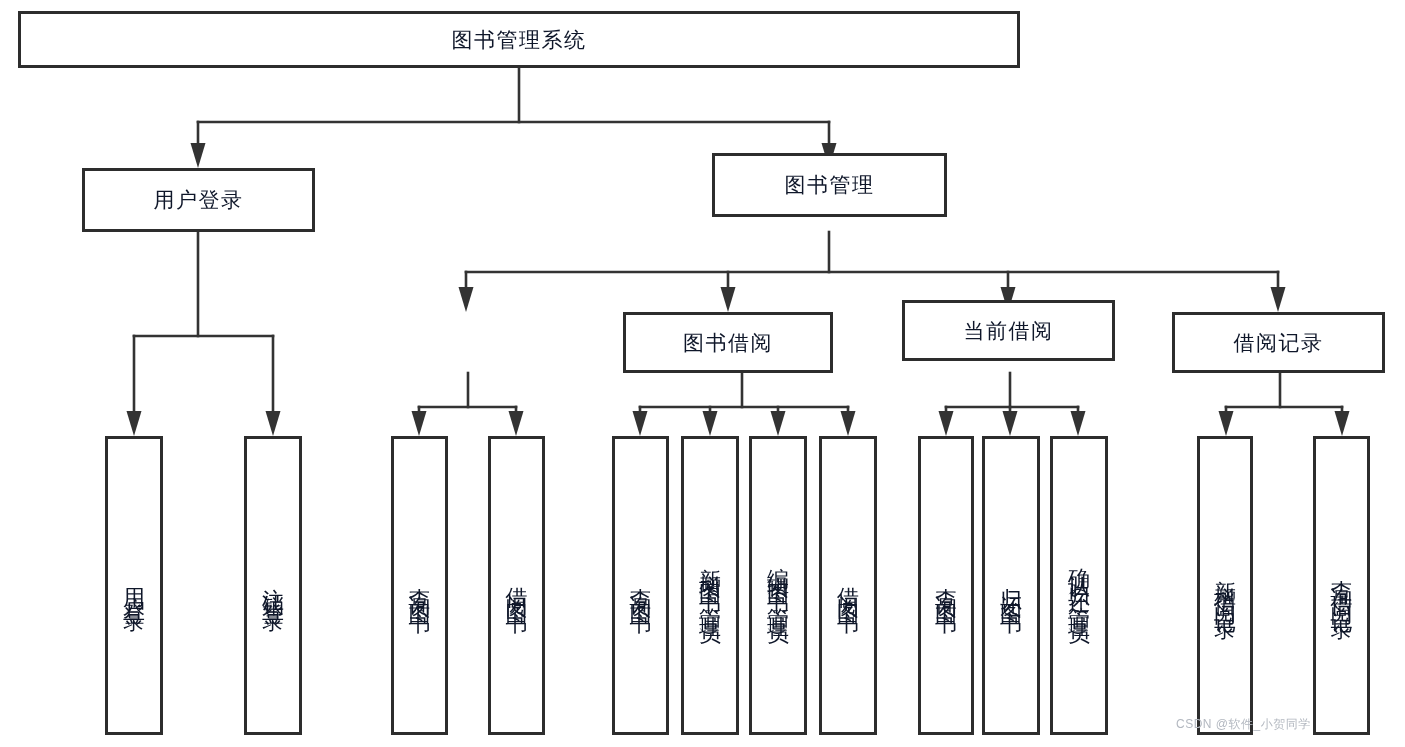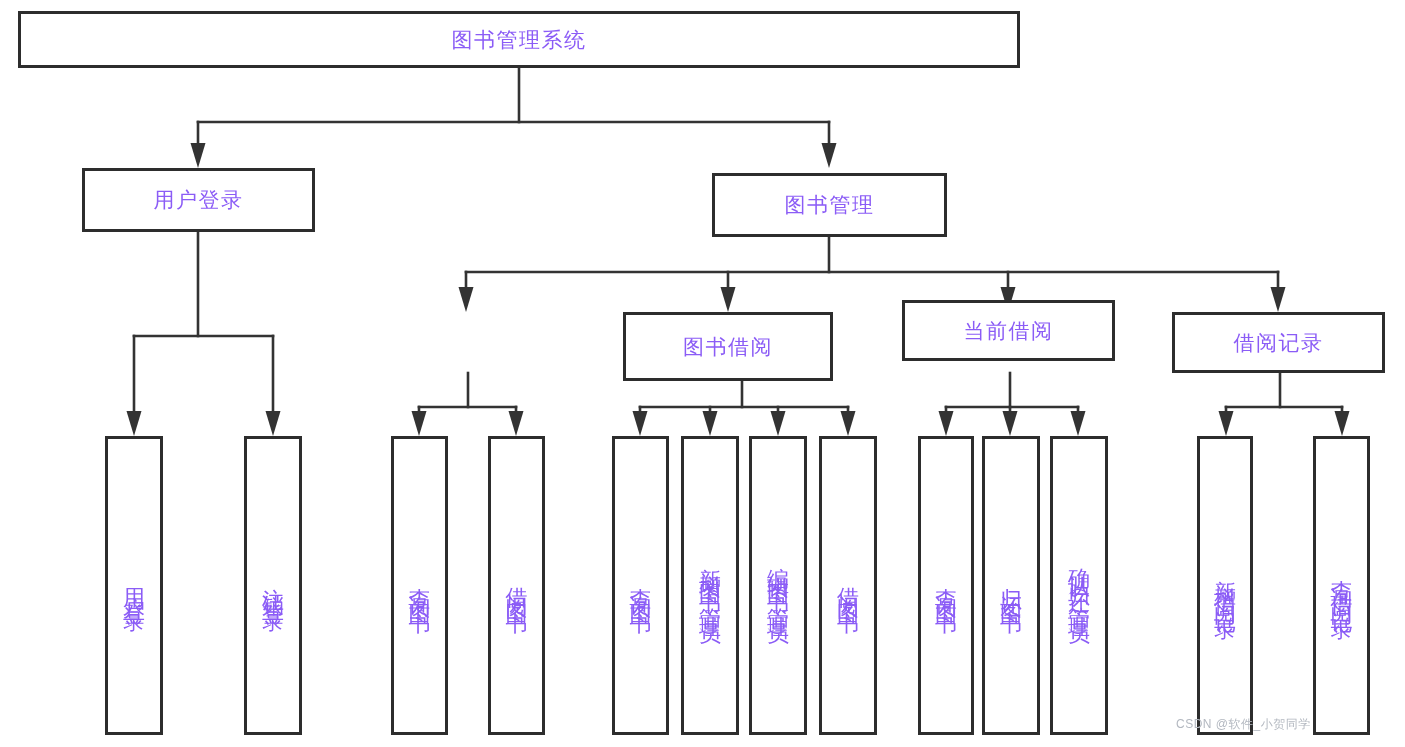--- a/index.html
+++ b/index.html
@@ -18,21 +18,21 @@
     pointer-events: none;
   }
   .node {
     position: absolute;
     background: #ffffff;
     border: 3px solid #2d2d2d;
     box-sizing: border-box;
     display: flex;
     align-items: center;
     justify-content: center;
-    color: #8b5cf6;
+    color: #0f172a;
     z-index: 2;
   }
   .h-label {
     font-size: 21px;
     letter-spacing: 1.5px;
     white-space: nowrap;
   }
   .leaf { top: 436px; height: 299px; }
   .v-label {
     writing-mode: vertical-lr;
@@ -128,25 +128,25 @@
     </g>
   </svg>
 
   <div class="node" style="left:18px;top:11px;width:1002px;height:57px">
     <span class="h-label">图书管理系统</span>
   </div>
 
   <div class="node" style="left:82px;top:168px;width:233px;height:64px">
     <span class="h-label">用户登录</span>
   </div>
-  <div class="node" style="left:712px;top:173px;width:235px;height:64px">
+  <div class="node" style="left:712px;top:153px;width:235px;height:64px">
     <span class="h-label">图书管理</span>
   </div>
 
-  <div class="node" style="left:623px;top:312px;width:210px;height:69px">
+  <div class="node" style="left:623px;top:312px;width:210px;height:61px">
     <span class="h-label">图书借阅</span>
   </div>
   <div class="node" style="left:902px;top:300px;width:213px;height:61px">
     <span class="h-label">当前借阅</span>
   </div>
   <div class="node" style="left:1172px;top:312px;width:213px;height:61px">
     <span class="h-label">借阅记录</span>
   </div>
 
   <div class="node leaf" style="left:105px;width:58px">

